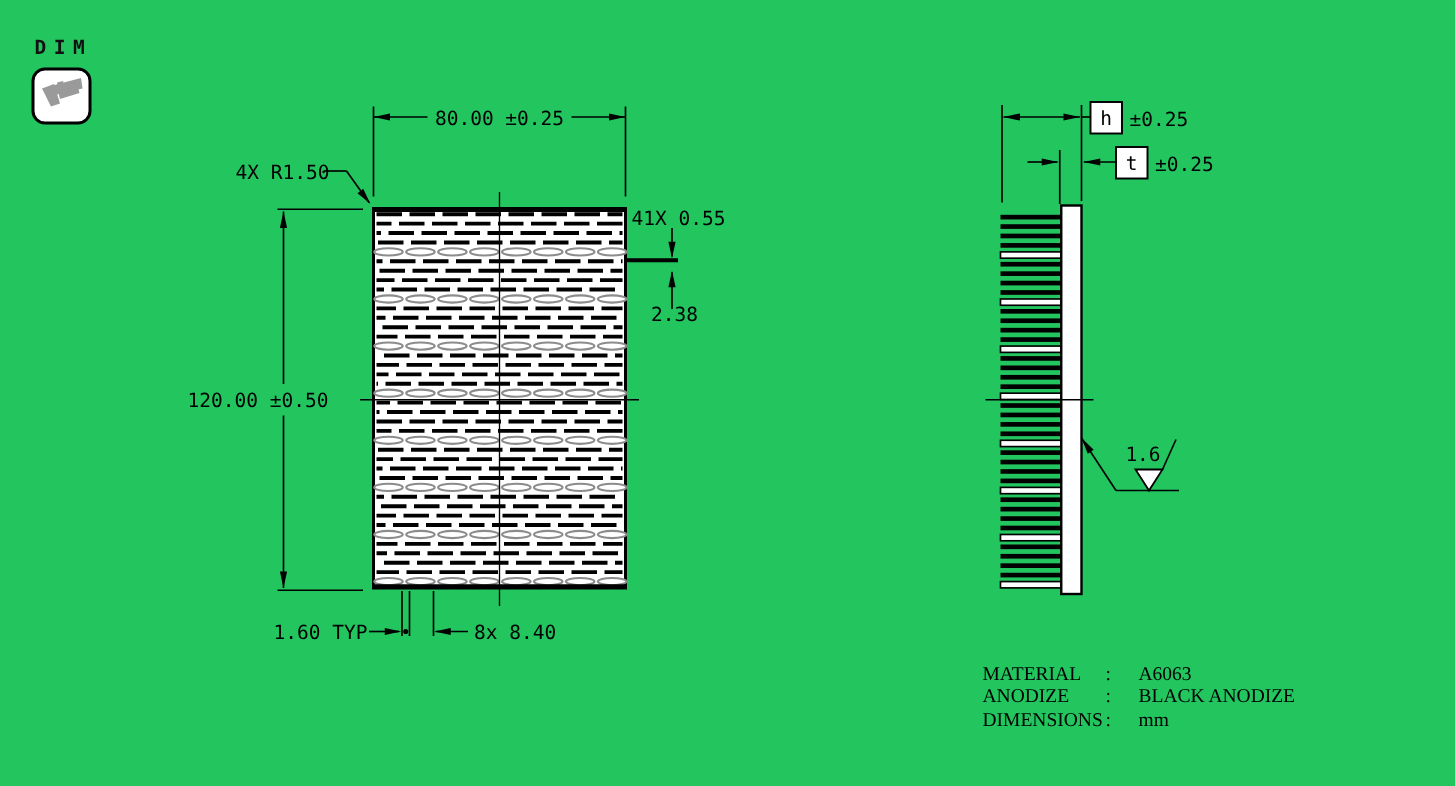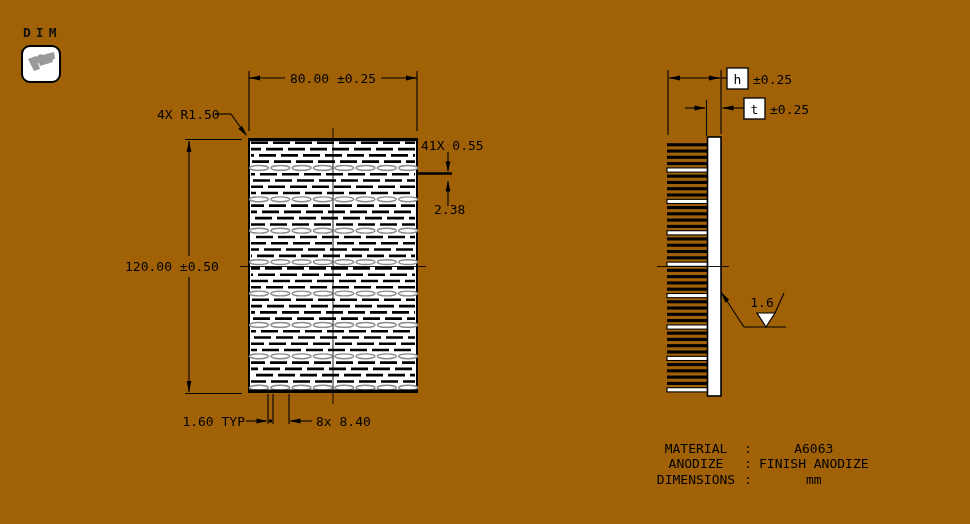--- a/index.html
+++ b/index.html
@@ -1,26 +1,26 @@
 <!DOCTYPE html>
 <html><head>
 <meta charset="utf-8">
 <style>
   html,body{margin:0;padding:0;background:#fff;}
-  .canvas{position:relative;width:970px;height:524px;background:#a16207;overflow:hidden;
-          font-family:"DejaVu Sans Mono", monospace;color:#000;text-align:center;}
+  .canvas{position:relative;width:970px;height:524px;background:#22c55e;overflow:hidden;
+          font-family:"DejaVu Sans Mono", monospace;color:#000;}
   .dim-label{position:absolute;left:23px;top:25px;font-size:13px;font-weight:bold;
              letter-spacing:5px;color:#111;}
   .dim-icon-box{position:absolute;left:21px;top:45px;width:36px;height:34px;
                 border:2px solid #000;border-radius:9px;display:flex;
                 align-items:center;justify-content:center;background:#fff;}
   .drawing-svg{position:absolute;left:0;top:0;}
   .titleblock{position:absolute;left:655px;top:441px;font-size:13px;line-height:15.3px;
               display:grid;grid-template-columns:82px 22px auto;white-space:pre;}
-  .titleblock span{display:block;}
+  .titleblock span{display:block;font-family:Liberation Serif, serif;}
   svg text{font-family:"DejaVu Sans Mono", monospace;font-size:13px;fill:#000;}
 </style>
 </head>
 <body>
 
 <div class="canvas">
 
   <div class="dim-label">DIM</div>
   <div class="dim-icon-box">
     <svg width="30" height="26" viewBox="0 0 30 26">
@@ -253,19 +253,19 @@
     <text x="770" y="114" text-anchor="start">±0.25</text>
     <text x="762" y="307" text-anchor="middle">1.6</text>
   </svg>
 
   <div class="titleblock">
     <span>MATERIAL</span>
     <span>:</span>
     <span>A6063</span>
     <span>ANODIZE</span>
     <span>:</span>
-    <span>FINISH ANODIZE</span>
+    <span>BLACK ANODIZE</span>
     <span>DIMENSIONS</span>
     <span>:</span>
     <span>mm</span>
   </div>
 
 </div>
 
 </body></html>

